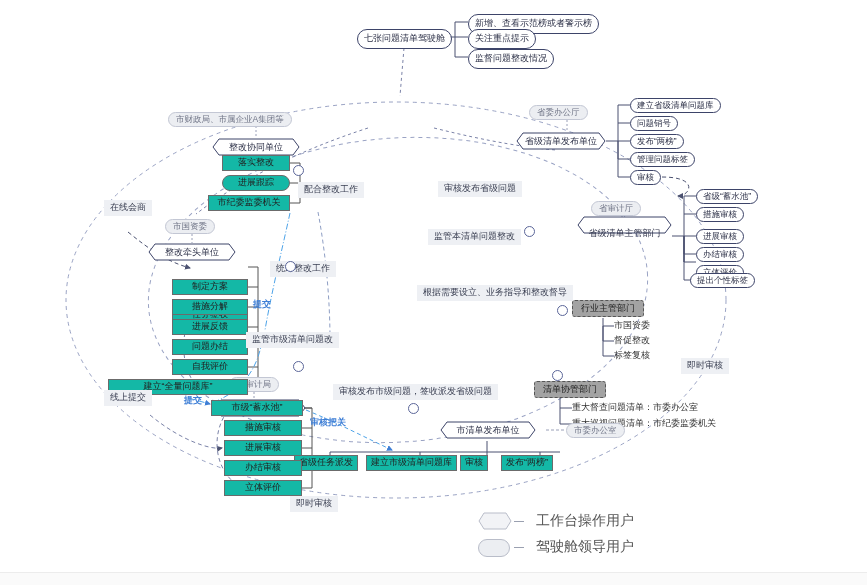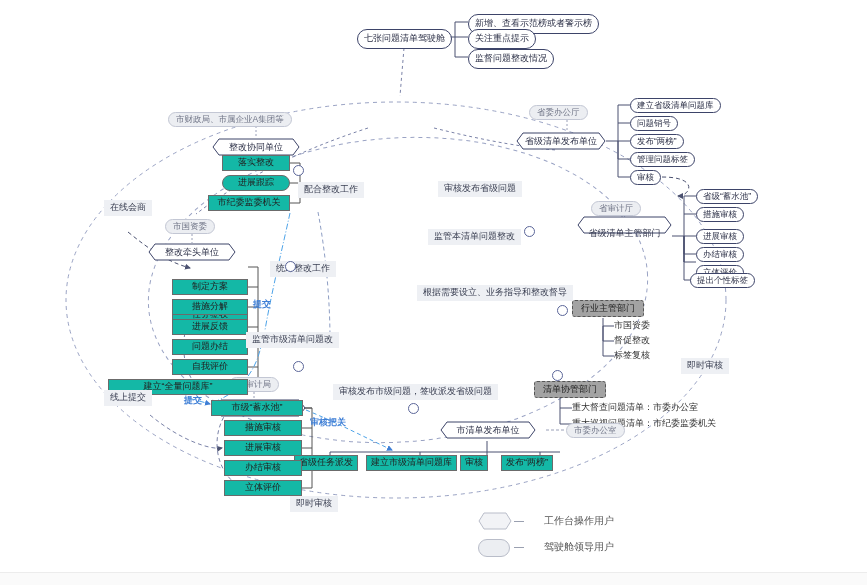--- a/index.html
+++ b/index.html
@@ -47,21 +47,21 @@
 
   
   .waypoint{position:absolute;width:9px;height:9px;border-radius:50%;background:#fff;
             border:1.5px solid #5b6699;}
 
   
   #legend{position:absolute;left:478px;top:508px;}
   .legrow{position:relative;height:26px;display:flex;align-items:center;}
   .legrow .lshape{position:relative;width:34px;height:18px;margin-right:2px;}
   .legdash{width:10px;height:1px;background:#9aa0b0;}
-  .legtxt{font-size:10px;color:#555;margin-left:20px;}
+  .legtxt{font-size:14px;color:#555;margin-left:12px;}
   .legpill{width:30px;height:16px;border:1px solid #b9bdc9;border-radius:999px;background:#eceef2;}
   #bottombar{position:absolute;left:0;bottom:0;width:867px;height:12px;background:#fafafa;
              border-top:1px solid #ececec;}
 </style>
 </head>
 <body>
 
 <div id="canvas">
 
   <svg id="edges">

